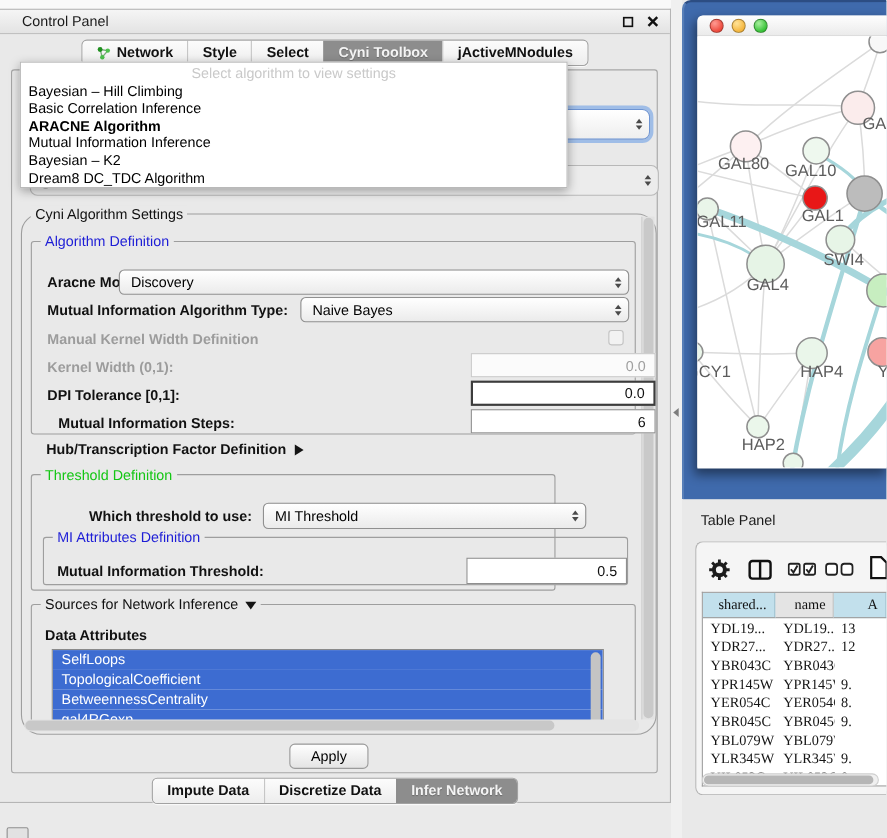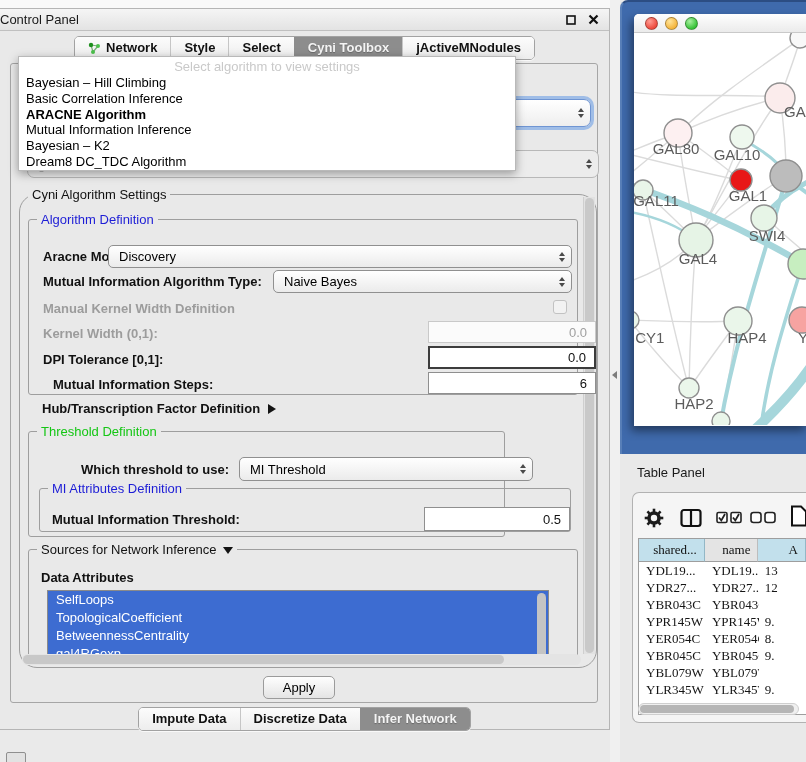--- a/index.html
+++ b/index.html
@@ -11,21 +11,21 @@
   .abs { position:absolute; }
 
   
   #white-strip { left:0; top:0; width:620px; height:8px; background:#f9f9f9; }
   #control-panel {
     left:0; top:8px; width:610px; height:722px;
     background:#e9e9e9; border:1px solid #b5b5b5; border-left:none;
   }
   .cp-titlebar {
     position:absolute; left:0; top:0; right:0; height:22px;
-    display:flex; align-items:center; padding:0 10px 0 0;
+    display:flex; align-items:center; padding:0 10px 0 20px;
     background:linear-gradient(#f5f5f5,#e3e3e3); border-bottom:1px solid #c0c0c0;
   }
   .cp-title { font-size:13px; color:#1a1a1a; }
   .cp-sp { flex:1; }
   .float-btn { margin-right:12px; display:flex; }
   .close-btn { display:flex; }
 
   
   .tabbar { position:absolute; left:0; right:0; display:flex; justify-content:center; }
   .tabbar-top { top:27px; }

